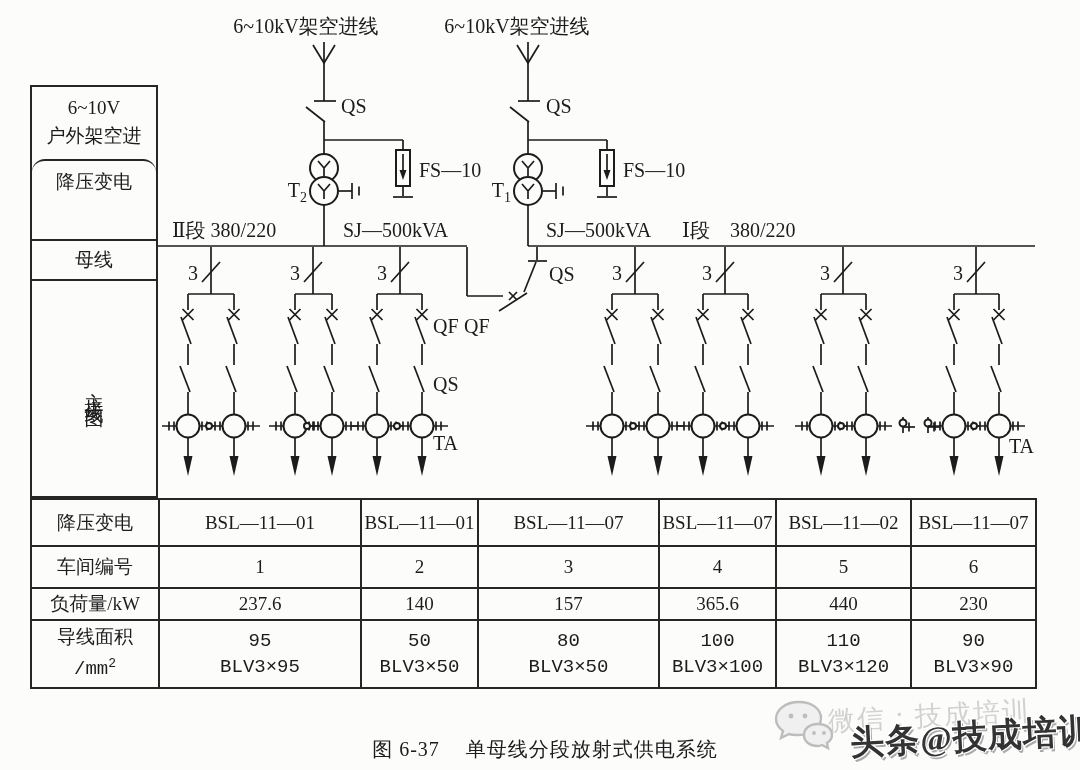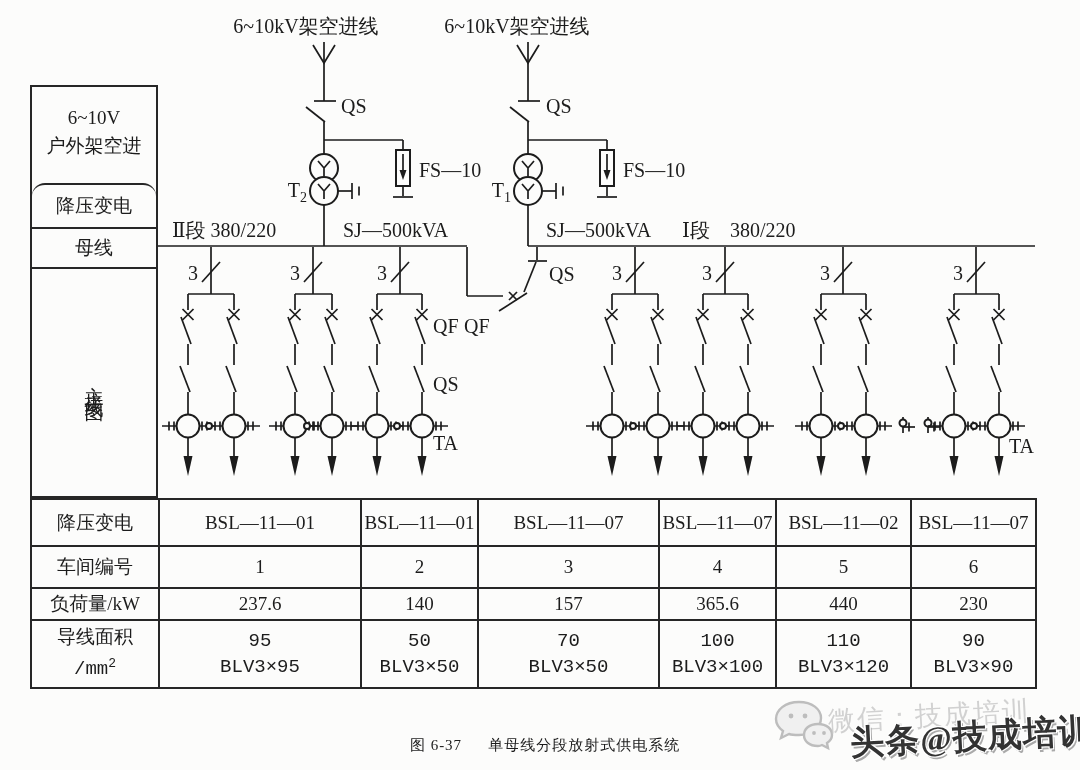--- a/index.html
+++ b/index.html
@@ -10,43 +10,43 @@
     color:#1c1c1c;
   }
   
   .sidebar{
     position:absolute;left:30px;top:85px;width:128px;height:413px;
     border:2px solid #262626;box-sizing:border-box;
     display:flex;flex-direction:column;background:transparent;
   }
   .sb-cell{box-sizing:border-box;text-align:center;font-size:19px;line-height:28px;}
   .sb-cell+.sb-cell{border-top:2px solid #262626;}
-  .sb-r1{height:96px;padding-top:17px;}
+  .sb-r1{height:72px;padding-top:7px;}
   .sb-r2{height:44px;display:flex;align-items:center;justify-content:center;border-radius:13px;}
-  .sb-r3{height:40px;display:flex;align-items:center;justify-content:center;}
+  .sb-r3{height:40px;display:flex;align-items:center;justify-content:center;margin-top:36px;}
   .sb-r4{flex:1;display:flex;align-items:center;justify-content:center;}
   .vert{writing-mode:vertical-rl;text-orientation:upright;letter-spacing:6px;font-size:19px;}
   
   .diagram{position:absolute;left:0;top:0;}
   .diagram line,.diagram polyline,.diagram path{stroke:#1c1c1c;stroke-width:1.7;fill:none;}
   .diagram circle,.diagram rect{stroke:#1c1c1c;stroke-width:2;fill:#fcfcfb;}
   .diagram polygon{fill:#1c1c1c;stroke:none;}
   .diagram text{font-family:"Liberation Serif","DejaVu Serif",serif;font-size:20px;fill:#1c1c1c;stroke:none;}
   
   .spec{position:absolute;left:30px;top:498px;border-collapse:collapse;table-layout:fixed;}
   .spec td{
     border:2px solid #262626;text-align:center;vertical-align:middle;
     font-size:19px;padding:0;background:transparent;
   }
   .spec .two-line div{line-height:26px;font-family:Liberation Mono, monospace;}
   sup{font-size:13px;}
   
   .caption{
     position:absolute;left:30px;top:736px;width:1030px;text-align:center;
-    font-size:15px;letter-spacing:1px;
+    font-size:20px;letter-spacing:1px;
   }
   .caption .gap{display:inline-block;width:26px;}
   
   .watermark{position:absolute;left:772px;top:690px;width:308px;height:80px;pointer-events:none;}
   .wm-light{
     position:absolute;left:56px;top:8px;font-size:27px;color:#c7c7c7;
     white-space:nowrap;transform:rotate(-3deg);opacity:.8;letter-spacing:2px;
   }
   .wm-bold{
     position:absolute;left:78px;top:24px;font-size:34px;font-weight:bold;color:#333;
@@ -510,21 +510,21 @@
     </td>
     <td class="two-line">
           <div>95</div>
           <div>BLV3×95</div>
         </td>
     <td class="two-line">
           <div>50</div>
           <div>BLV3×50</div>
         </td>
     <td class="two-line">
-          <div>70</div>
+          <div>80</div>
           <div>BLV3×50</div>
         </td>
     <td class="two-line">
           <div>100</div>
           <div>BLV3×100</div>
         </td>
     <td class="two-line">
           <div>110</div>
           <div>BLV3×120</div>
         </td>

